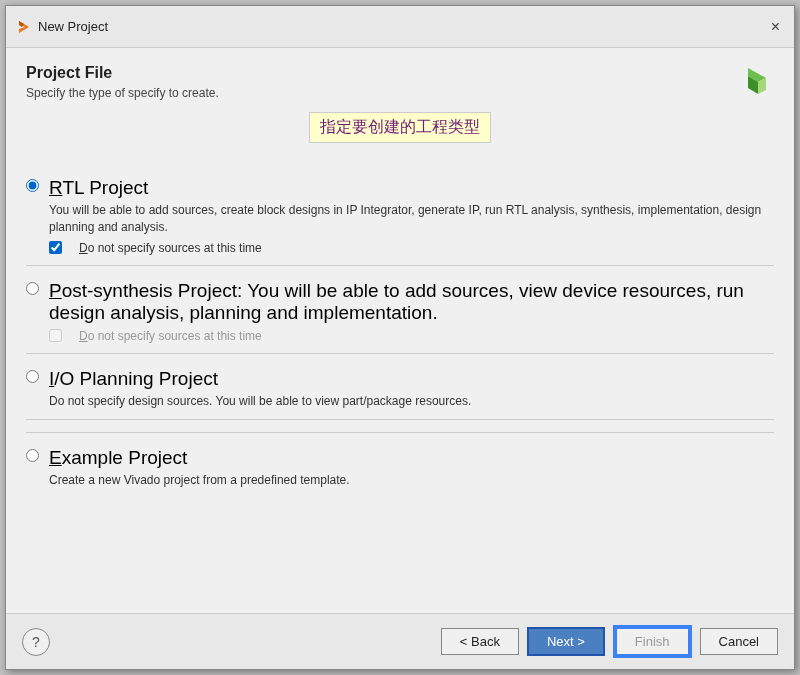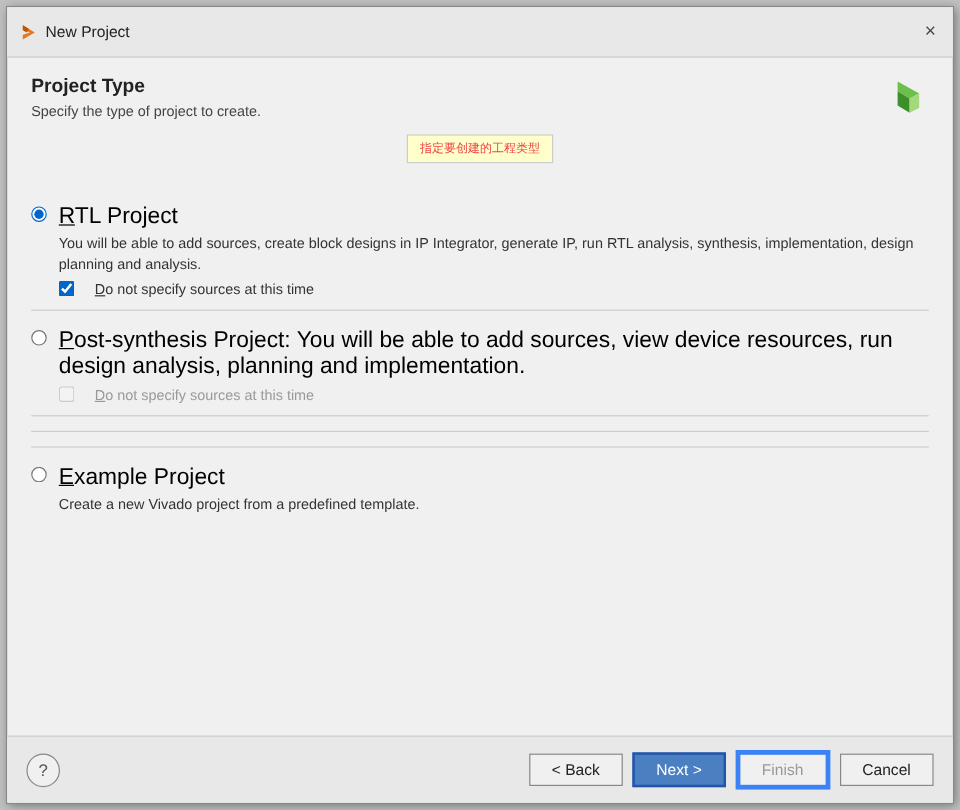--- a/index.html
+++ b/index.html
@@ -74,22 +74,22 @@
       margin-bottom: 4px;
     }
     .page-subtitle {
       font-size: 12px;
       color: #444;
     }
     .tooltip-box {
       background: #ffffcc;
       border: 1px solid #ccc;
       padding: 4px 10px;
-      font-size: 10px;
-      color: #ef4444;
+      font-size: 16px;
+      color: #701a75;
       margin: 6px auto 14px auto;
       display: inline-block;
       align-self: center;
     }
     .options-area {
       flex: 1;
       display: flex;
       flex-direction: column;
       gap: 0;
     }
@@ -215,22 +215,22 @@
         <polygon points="3,2 8,5 6,8 3,6" fill="#c05500"></polygon>
       </svg>
       <span class="titlebar-title">New Project</span>
     </div>
     <button class="titlebar-close">×</button>
   </div>
 
   <div class="content">
     <div class="page-header">
       <div>
-        <div class="page-title">Project Type</div>
-        <div class="page-subtitle">Specify the type of project to create.</div>
+        <div class="page-title">Project File</div>
+        <div class="page-subtitle">Specify the type of specify to create.</div>
       </div>
       <div class="vivado-logo">
         <svg viewBox="0 0 36 36">
           <polygon points="10,4 28,14 20,18 10,12" fill="#6dbf4b"></polygon>
           <polygon points="10,12 20,18 20,30 10,24" fill="#3d8f2a"></polygon>
           <polygon points="20,18 28,14 28,26 20,30" fill="#a3d97a"></polygon>
         </svg>
       </div>
     </div>
 
@@ -260,20 +260,27 @@
           <div class="option-label"><u>P</u>ost-synthesis Project: You will be able to add sources, view device resources, run design analysis, planning and implementation.</div>
           <div class="checkbox-row">
             <input type="checkbox" disabled="" style="">
             <span class="checkbox-label disabled"><u>D</u>o not specify sources at this time</span>
           </div>
         </div>
       </div>
 
       <hr class="divider-line">
 
+      <div class="option-item">
+        <input type="radio" name="project-type" class="option-radio" style="">
+        <div class="option-content">
+          <div class="option-label"><u>I</u>/O Planning Project</div>
+          <div class="option-desc">Do not specify design sources. You will be able to view part/package resources.</div>
+        </div>
+      </div>
 
       <hr class="divider-line">
 
 
       <hr class="divider-line">
 
       <div class="option-item">
         <input type="radio" name="project-type" class="option-radio" style="">
         <div class="option-content">
           <div class="option-label"><u>E</u>xample Project</div>

